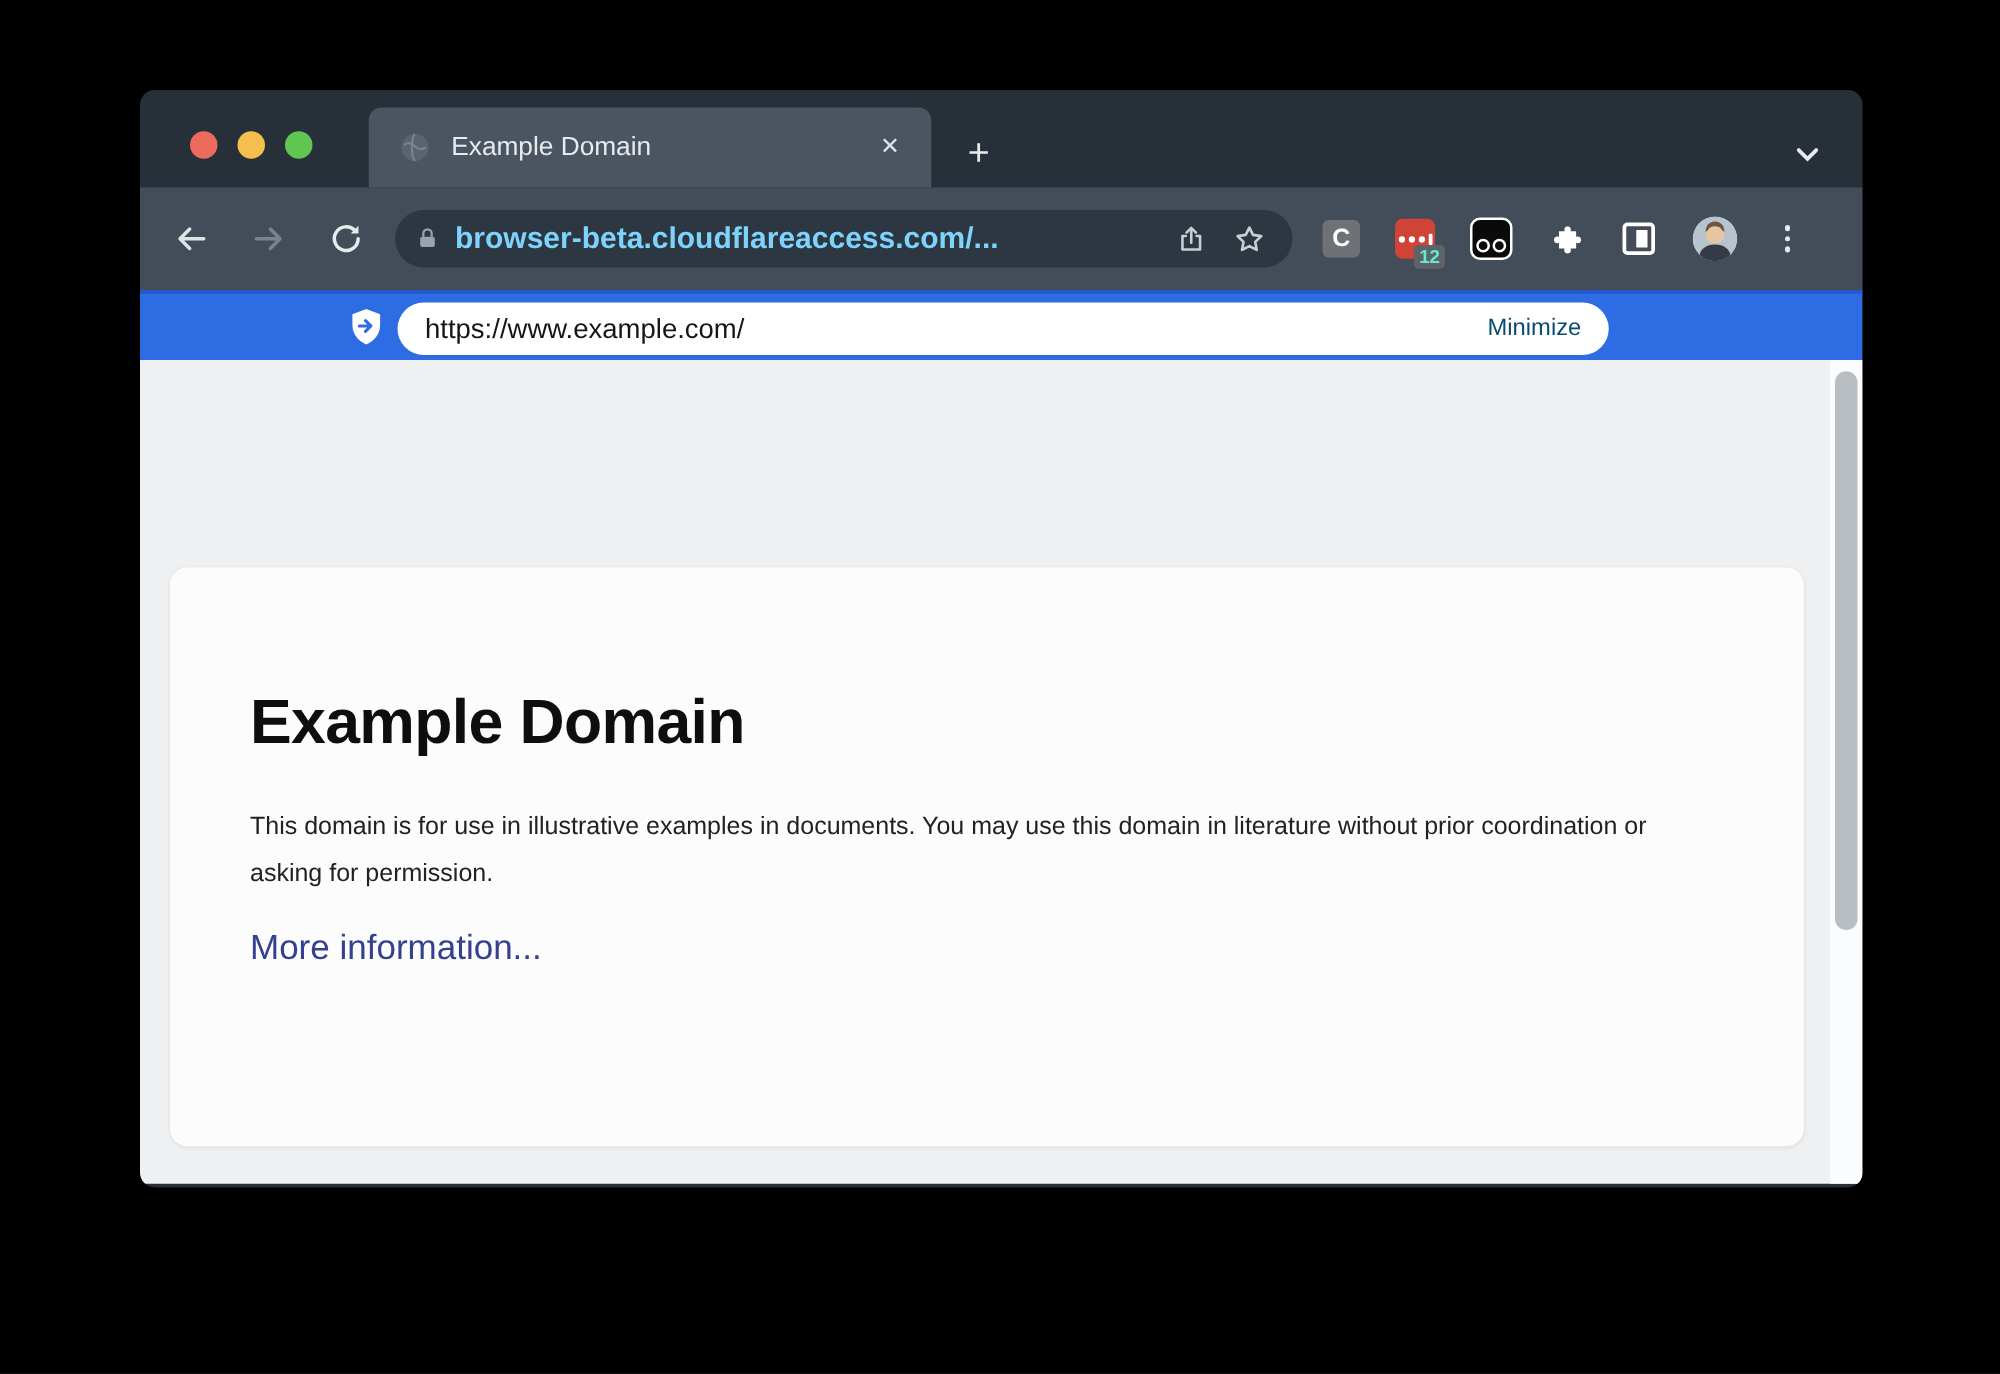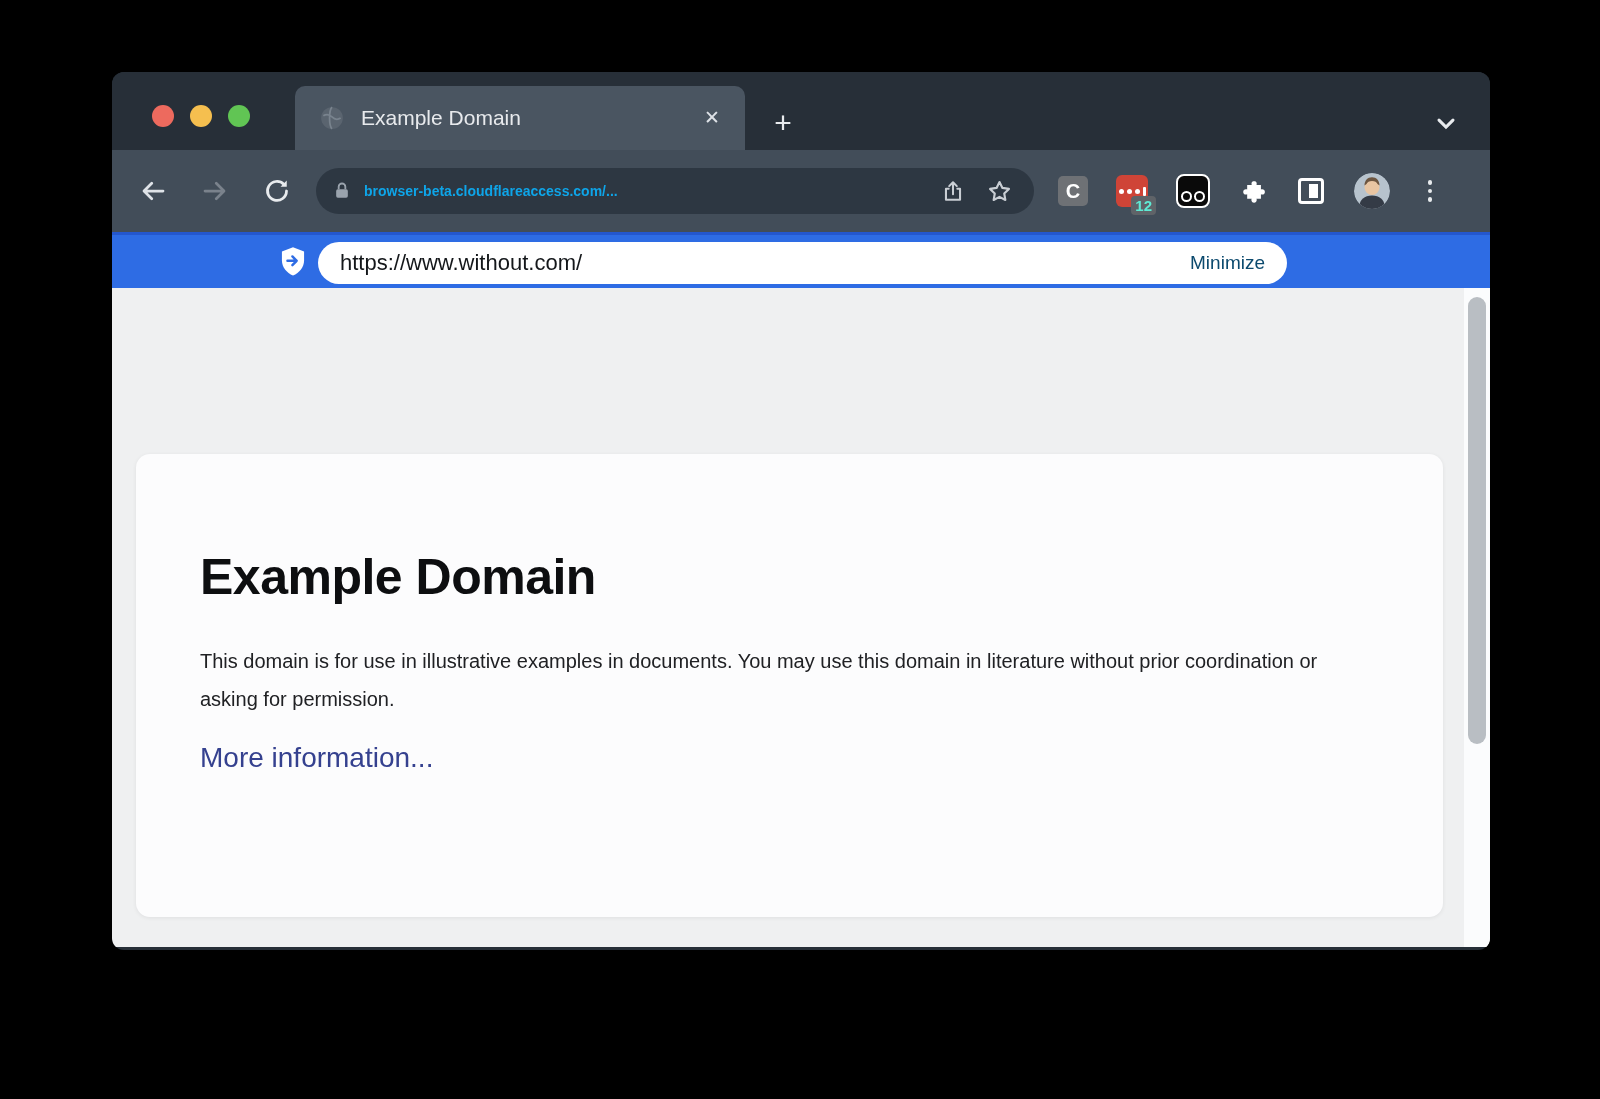--- a/index.html
+++ b/index.html
@@ -39,21 +39,21 @@
              display:flex; align-items:center; padding:0 48px 0 24px; }
   .nav-btn { width:34px; height:34px; border:none; background:transparent;
              display:flex; align-items:center; justify-content:center;
              border-radius:50%; cursor:pointer; flex:0 0 auto; }
   .nav-btn + .nav-btn { margin-left:28px; }
 
   .omnibox { margin-left:22px; width:718px; height:46px; border-radius:23px;
              background:#2d3742; display:flex; align-items:center;
              padding:0 20px 0 16px; flex:0 0 auto; cursor:text; }
   .omnibox .lock { flex:0 0 auto; margin-right:12px; }
-  .omnibox .url { flex:1; font-size:14px; font-weight:700; color:#0ea5e9;
+  .omnibox .url { flex:1; font-size:24px; font-weight:700; color:#7dd3fc;
                   white-space:nowrap; overflow:hidden; }
   .omni-icon { width:30px; height:30px; margin-left:16px; flex:0 0 auto;
                display:flex; align-items:center; justify-content:center; cursor:pointer; }
 
   .ext-cluster { margin-left:auto; display:flex; align-items:center; gap:28px; }
   .ext-c { width:30px; height:30px; border-radius:5px; background:#6e7175;
            color:#fff; font-size:20px; font-weight:700; text-align:center;
            line-height:30px; cursor:pointer; }
   .ext-lastpass { position:relative; width:32px; height:32px; border-radius:6px;
                   background:#cf4437; cursor:pointer; }
@@ -218,21 +218,21 @@
         </div>
     </div>
   </div>
 
   <div class="banner">
     <svg class="banner-shield" viewBox="0 0 24 26">
       <path d="M12 1l9 3.4v7.1c0 5.7-3.8 10.2-9 12.5-5.2-2.3-9-6.8-9-12.5V4.4z" fill="#fff"></path>
       <path d="M7.5 12h7.5M11.5 8.5 15 12l-3.5 3.5" stroke="#2e6ce4" stroke-width="2" fill="none" stroke-linecap="round" stroke-linejoin="round"></path>
     </svg>
     <div class="banner-pill">
-      <span class="banner-url">https://www.without.com/</span>
+      <span class="banner-url">https://www.example.com/</span>
       <button class="banner-min">Minimize</button>
     </div>
   </div>
 
   <div class="content">
     <div class="card">
       <h1>Example Domain</h1>
       <p>This domain is for use in illustrative examples in documents. You may use this domain in literature without prior coordination or asking for permission.</p>
       <a href="#">More information...</a>
     </div>

